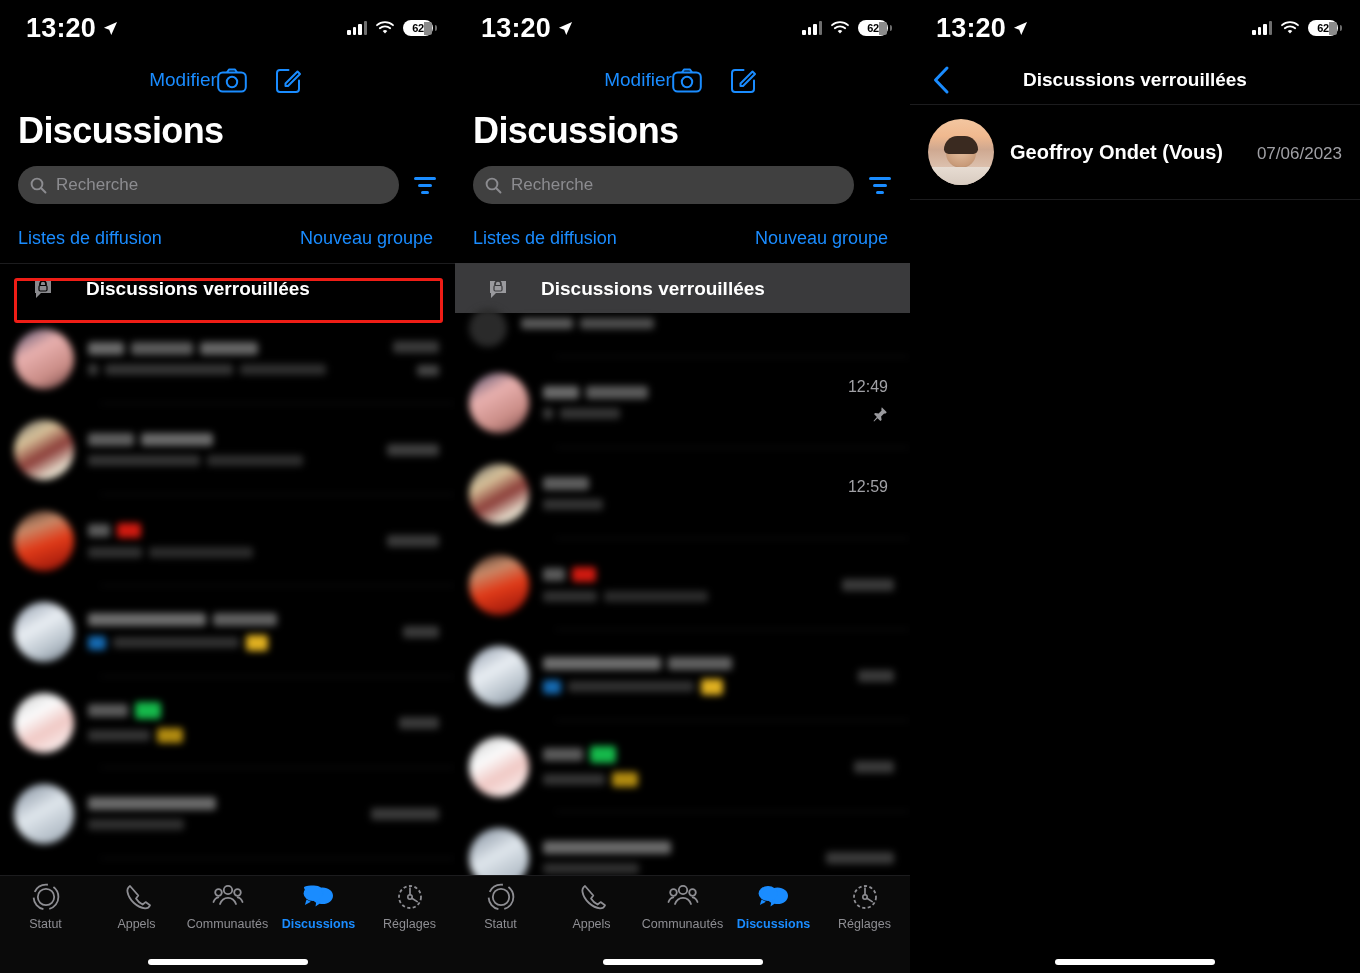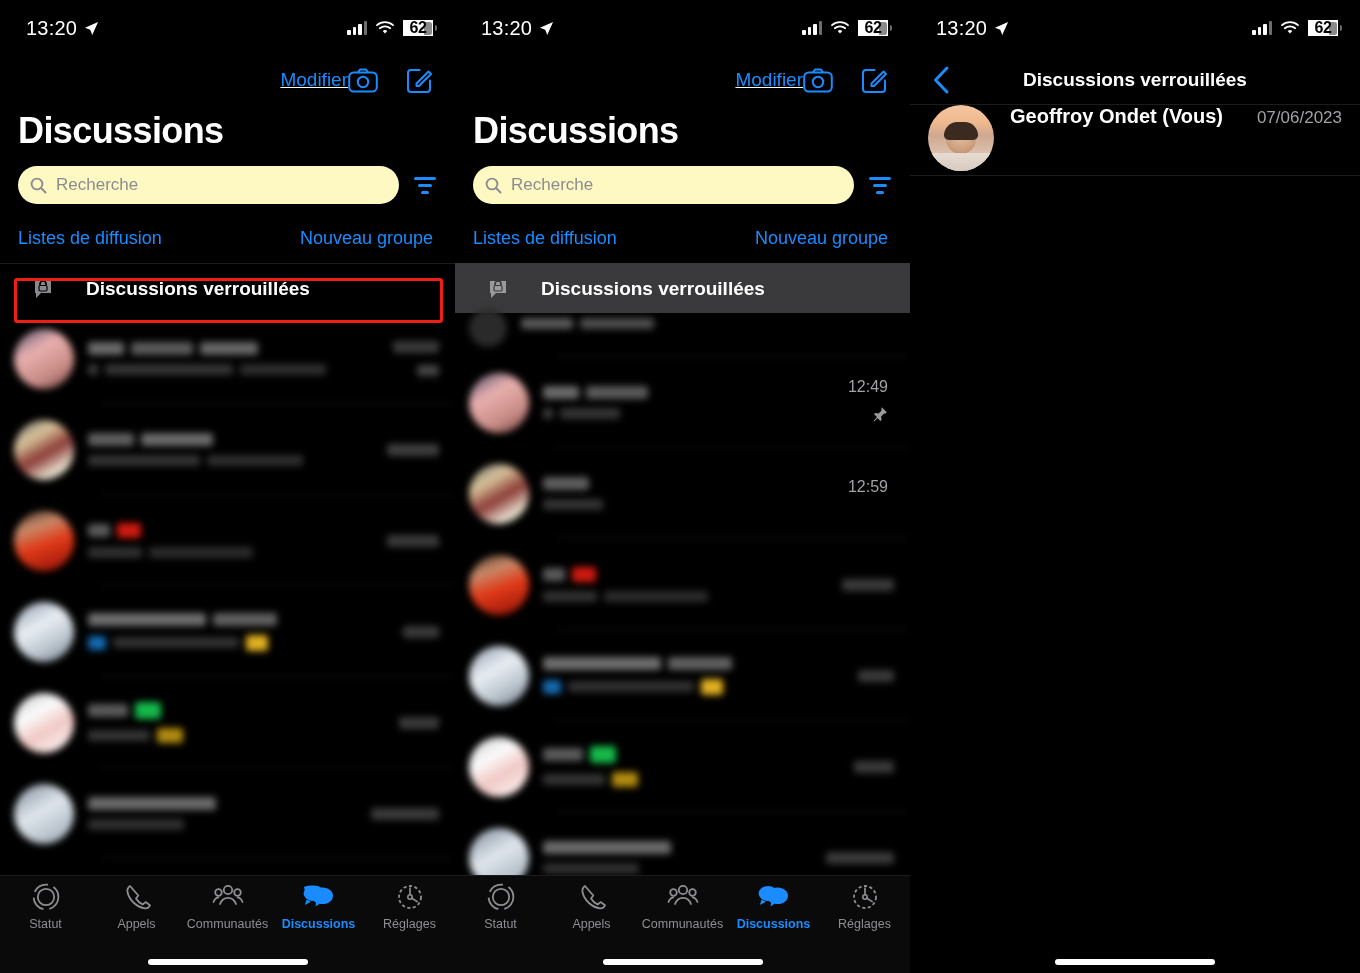--- a/index.html
+++ b/index.html
@@ -12,49 +12,49 @@
   }
   .panel{ position:relative; height:973px; background:#000; overflow:hidden; flex:none; }
   .p1{ width:455px; }
   .p2{ width:455px; }
   .p3{ width:450px; }
 
   
   .statusbar{ height:56px; display:flex; align-items:center; justify-content:space-between;
               padding:0 22px 0 26px; }
   .sb-left{ display:flex; align-items:center; gap:7px; }
-  .sb-time{ font-size:20px; font-weight:400; letter-spacing:.2px; }
+  .sb-time{ font-size:27px; font-weight:700; letter-spacing:.2px; }
   .loc-arrow{ width:15px; height:15px; }
   .sb-right{ display:flex; align-items:center; gap:8px; }
   .signal{ display:flex; align-items:flex-end; gap:2px; height:14px; }
   .signal i{ width:3.5px; background:#fff; border-radius:1px; display:block; }
   .signal i:nth-child(1){height:5px}
   .signal i:nth-child(2){height:8px}
   .signal i:nth-child(3){height:11px}
   .signal i:nth-child(4){height:14px; background:#6e6e6e;}
-  .batt{ position:relative; width:30px; height:16px; border-radius:0; background:#fff; color:#000;
-         font-size:16px; font-weight:700; display:flex; align-items:center; justify-content:center;
+  .batt{ position:relative; width:30px; height:16px; border-radius:8px; background:#fff; color:#000;
+         font-size:11px; font-weight:700; display:flex; align-items:center; justify-content:center;
          letter-spacing:-.3px; }
   .batt::after{ content:""; position:absolute; right:-4px; top:5px; width:2.5px; height:6px;
                 background:#6b6b6b; border-radius:0 2px 2px 0; }
   .batt .fillgap{ position:absolute; right:1.5px; top:1.5px; bottom:1.5px; width:8px;
                   background:#8a8a8a; border-radius:0 2.5px 2.5px 0; }
   .batt span{ position:relative; z-index:2; }
 
   
-  .navbar{ height:48px; display:flex; align-items:center; justify-content:flex-end;
-           padding:0 22px 0 18px;text-decoration:underline; }
+  .navbar{ height:48px; display:flex; align-items:center; justify-content:center;
+           padding:0 22px 0 18px; }
   .nav-edit{ color:#1a8cff; font-size:19px; }
   .nav-icons{ display:flex; align-items:center; gap:28px; }
 
   .bigtitle{ font-size:36px; font-weight:700; letter-spacing:-.6px; padding:6px 0 0 18px; }
 
   
   .searchrow{ display:flex; align-items:center; gap:14px; padding:14px 18px 0 18px; }
-  .searchbox{ flex:1; height:38px; background:#fef9c3; border-radius:19px; display:flex;
+  .searchbox{ flex:1; height:38px; background:#404040; border-radius:19px; display:flex;
               align-items:center; gap:9px; padding:0 12px; }
   .searchbox .ph{ color:#8c8c90; font-size:17px; }
   .filtericon{ width:24px; display:flex; flex-direction:column; align-items:center; gap:4px; }
   .filtericon b{ display:block; height:3px; background:#1a8cff; border-radius:2px; }
   .filtericon b:nth-child(1){ width:22px; }
   .filtericon b:nth-child(2){ width:14px; }
   .filtericon b:nth-child(3){ width:8px; }
 
   
   .quicklinks{ display:flex; justify-content:space-between; padding:24px 22px 14px 18px;
@@ -97,21 +97,21 @@
   .faceid{ position:absolute; left:138px; top:398px; width:176px; height:176px;
            background:#2c2c2e; border-radius:22px; display:flex; flex-direction:column;
            align-items:center; justify-content:center; gap:8px; z-index:8; }
   .fid-orb{ width:100px; height:100px; filter: blur(1px); }
   .fid-label{ font-size:19px; font-weight:500; letter-spacing:.2px; }
 
   
   .navbar3{ height:48px; display:flex; align-items:center; padding:0 18px; position:relative; }
   .back-chev{ width:26px; }
   .nav3title{ position:absolute; left:0; right:0; text-align:center; font-size:19px; font-weight:600; }
-  .lockedrow{ height:72px; display:flex; padding:0 18px;
+  .lockedrow{ height:96px; display:flex; align-items:center; padding:0 18px;
               border-top:1px solid #1c1c1e; border-bottom:1px solid #1c1c1e; }
   .lockedrow .av3{ width:66px; height:66px; border-radius:50%; flex:none; overflow:hidden; position:relative; }
   .lr-body{ flex:1; padding-left:16px; }
   .lr-top{ display:flex; align-items:baseline; justify-content:space-between; }
   .lr-name{ font-size:20px; font-weight:700; }
   .lr-date{ font-size:17px; color:#a0a0a5; }
   .lr-bottom{ display:flex; align-items:center; gap:7px; margin-top:6px; }
   .lr-msg{ font-size:18px; color:#a0a0a5; }
 </style>
 </head>

